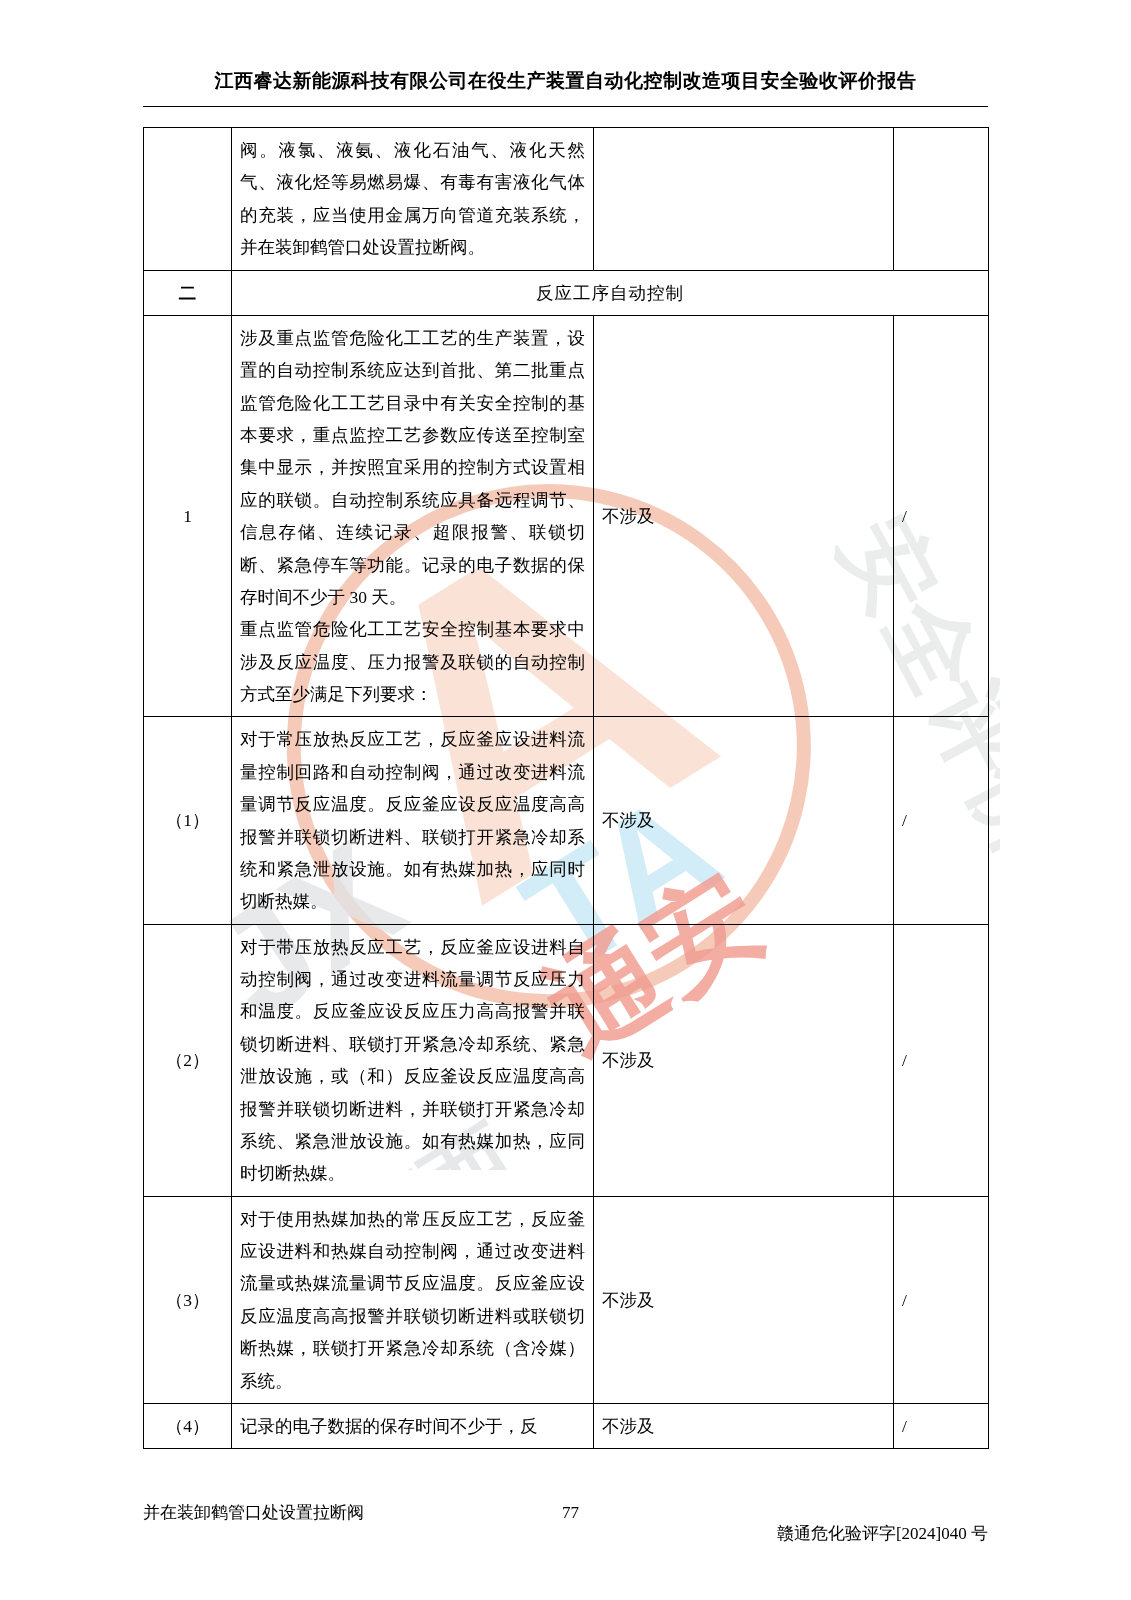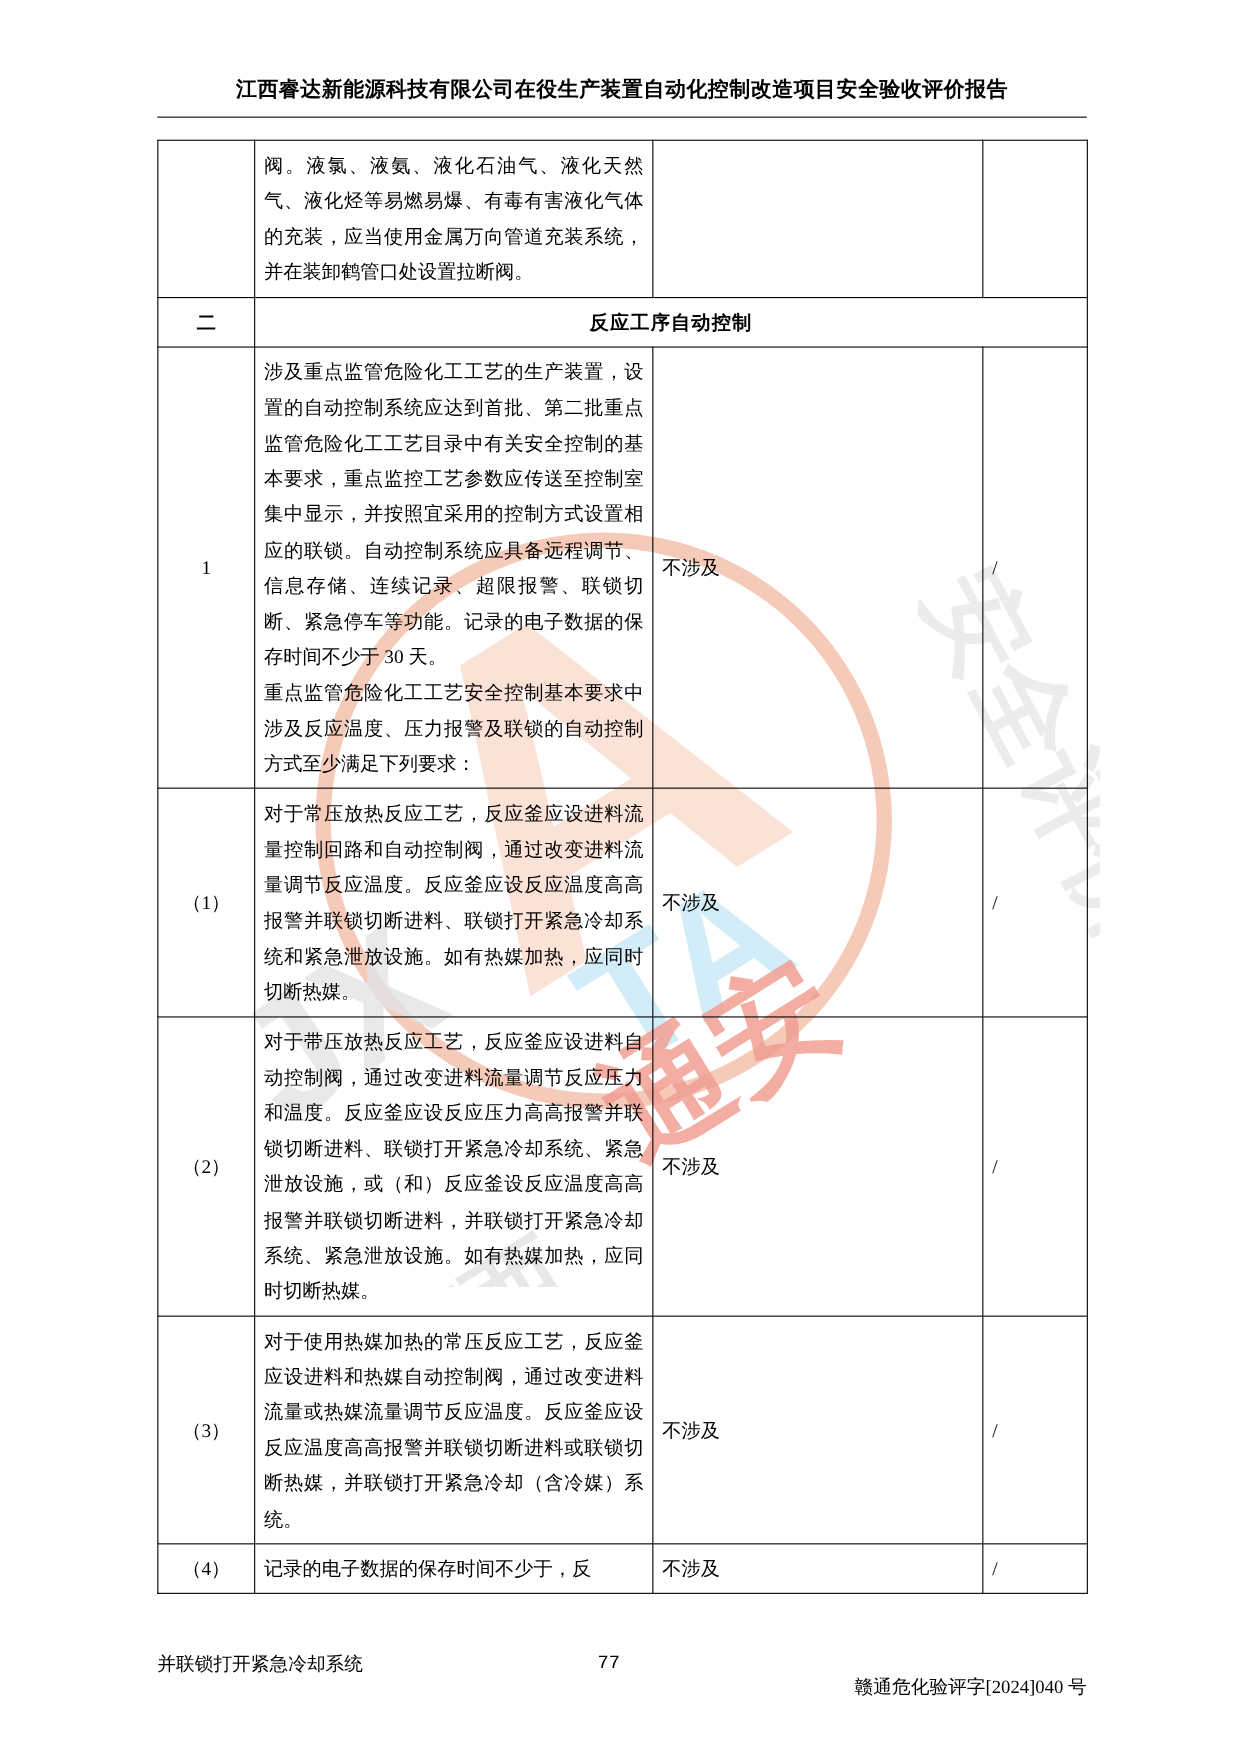--- a/index.html
+++ b/index.html
@@ -83,41 +83,41 @@
   }
   td.body {
     text-align: justify;
     text-justify: inter-ideograph;
     padding: 8px 14px 8px 14px;
   }
   td.judge, td.remark {
   }
   td.section {
     text-align: center;
-    font-weight: bold;
+    font-weight: normal;
     letter-spacing: 1px;
   }
   td.section-num {
     text-align: center;
     font-weight: bold;
   }
 
   
   .footer {
     position: absolute;
     left: 143px;
     top: 1480px;
     width: 845px;
     font-size: 17px;
     display: flex;
     align-items: center;
     justify-content: space-between;
   }
   .footer .left { text-align: left; }
-  .footer .center { text-align: center; flex: 0 0 auto; font-family: Liberation Mono, monospace; }
+  .footer .center { text-align: center; flex: 0 0 auto; }
   .footer .right { text-align: left; margin-top: 42px; }
 </style>
 </head>
 <body>
 
 <div class="page">
 
   <div class="doc-header">江西睿达新能源科技有限公司在役生产装置自动化控制改造项目安全验收评价报告</div>
   <div class="header-rule"></div>
 
@@ -172,33 +172,33 @@
           <td class="remark">/</td>
         </tr>
         <tr>
           <td class="num">（2）</td>
           <td class="body">对于带压放热反应工艺，反应釜应设进料自动控制阀，通过改变进料流量调节反应压力和温度。反应釜应设反应压力高高报警并联锁切断进料、联锁打开紧急冷却系统、紧急泄放设施，或（和）反应釜设反应温度高高报警并联锁切断进料，并联锁打开紧急冷却系统、紧急泄放设施。如有热媒加热，应同时切断热媒。</td>
           <td class="judge">不涉及</td>
           <td class="remark">/</td>
         </tr>
         <tr>
           <td class="num">（3）</td>
-          <td class="body">对于使用热媒加热的常压反应工艺，反应釜应设进料和热媒自动控制阀，通过改变进料流量或热媒流量调节反应温度。反应釜应设反应温度高高报警并联锁切断进料或联锁切断热媒，并联锁打开紧急冷却（含冷媒）系统。</td>
+          <td class="body">对于使用热媒加热的常压反应工艺，反应釜应设进料和热媒自动控制阀，通过改变进料流量或热媒流量调节反应温度。反应釜应设反应温度高高报警并联锁切断进料或联锁切断热媒，联锁打开紧急冷却系统（含冷媒）系统。</td>
           <td class="judge">不涉及</td>
           <td class="remark">/</td>
         </tr>
         <tr>
           <td class="num">（4）</td>
           <td class="body">记录的电子数据的保存时间不少于，反</td>
           <td class="judge">不涉及</td>
           <td class="remark">/</td>
         </tr>
       </tbody>
     </table>
   </div>
 
   <div class="footer">
-    <div class="left">并联锁打开紧急冷却系统</div>
+    <div class="left">并在装卸鹤管口处设置拉断阀</div>
     <div class="center">77</div>
     <div class="right">赣通危化验评字[2024]040 号</div>
   </div>
 
 </div>
 
 </body></html>

